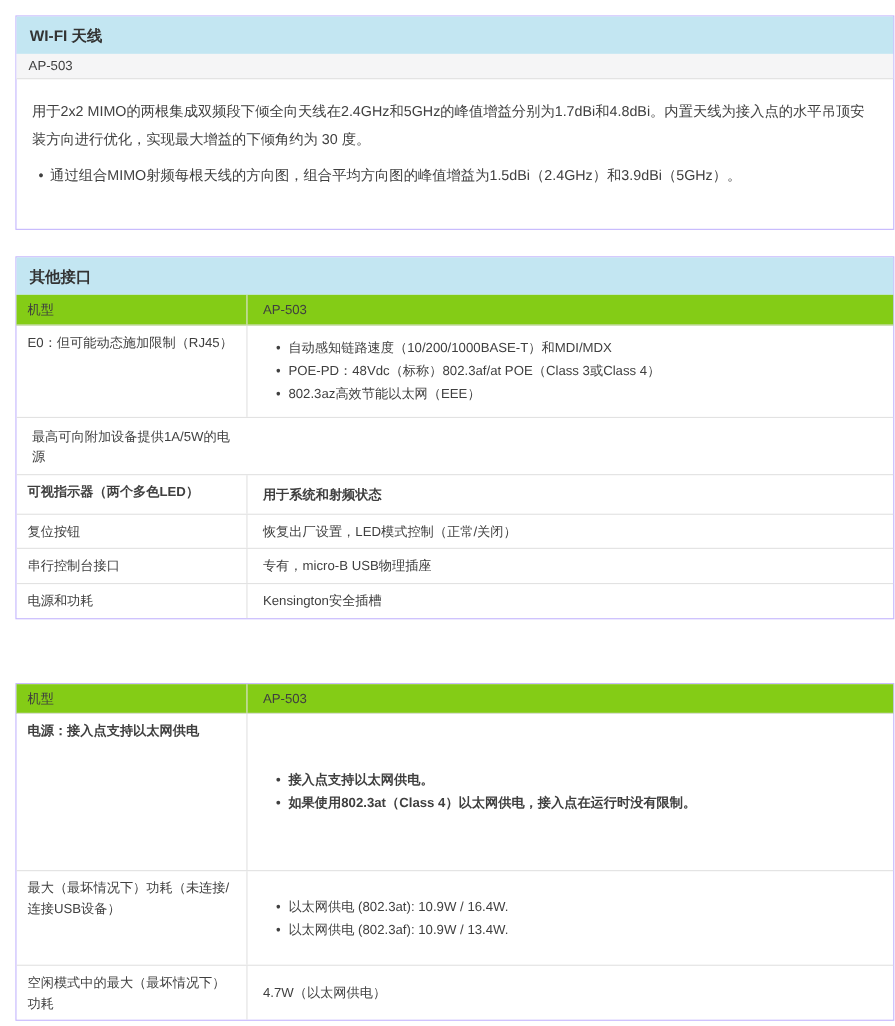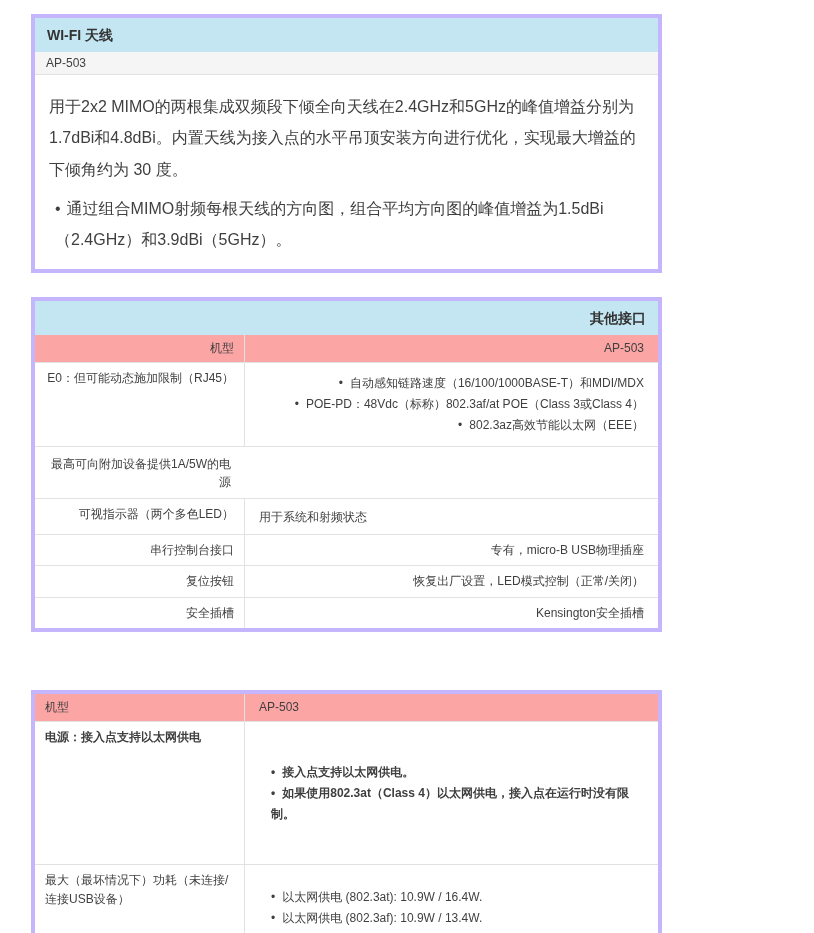--- a/index.html
+++ b/index.html
@@ -5,27 +5,27 @@
   * { box-sizing: border-box; margin: 0; padding: 0; }
   html, body {
     width: 814px;
     background: #ffffff;
     font-family: "Liberation Sans", "DejaVu Sans", sans-serif;
     color: #3f3f3f;
   }
   body { min-height: 933px; }
 
   .section {
-    margin-left: 31px;
-    width: 631px;
-    border: 4px solid #c4b5fd;
+    margin-left: 14px;
+    width: 799px;
+    border: 1px solid #c4b5fd;
     background: #ffffff;
   }
   .section-1 { margin-top: 14px; }
-  .section-2 { margin-top: 24px; text-align: right; }
+  .section-2 { margin-top: 24px; }
   .section-3 { margin-top: 58px; }
 
   .section-header {
     background: #c3e6f2;
     padding: 9px 12px 8px 12px;
     font-size: 14px;
     font-weight: bold;
     color: #333333;
     line-height: 1.2;
   }
@@ -34,21 +34,21 @@
     background: #f5f5f6;
     border-bottom: 1px solid #e2e2e2;
     padding: 4px 11px;
     font-size: 12px;
     line-height: 1.2;
   }
 
   .content-area {
     padding: 16px 14px 14px 14px;
     min-height: 136px;
-    font-size: 16px;
+    font-size: 13px;
     line-height: 1.95;
   }
   .content-area p { margin-bottom: 8px; }
   .content-area ul { list-style: none; padding-left: 6px; }
   .content-area li::before { content: "\2022"; margin-right: 6px; }
 
   
   .trow {
     display: grid;
     grid-template-columns: 210px 1fr;
@@ -61,34 +61,34 @@
     border-right: 1px solid #e2e2e2;
     line-height: 1.55;
   }
   .tcell-value {
     padding: 6px 14px;
     line-height: 1.55;
     display: flex;
     flex-direction: column;
     justify-content: center;
   }
-  .trow.model-row { background: #fca5a5; }
+  .trow.model-row { background: #84cc16; }
   .trow.model-row .tcell-label,
   .trow.model-row .tcell-value { padding-top: 4px; padding-bottom: 4px; }
 
   .tcell-value ul {
     list-style: none;
     padding-left: 12px;
     margin: 4px 0;
   }
   .tcell-value li { line-height: 1.75; }
   .tcell-value li::before { content: "\2022"; margin-right: 7px; }
 
   .row-h34 { min-height: 34px; }
-  .row-h36 { min-height: 36px; }
+  .row-h36 { min-height: 36px; font-weight: bold; }
   .row-h26 { min-height: 26px; }
   .row-h142 { min-height: 143px; font-weight: bold; }
   .row-h86 { min-height: 86px; }
   .row-h38 { min-height: 38px; }
 </style>
 </head>
 <body>
 
 <div class="section section-1">
   <div class="section-header">WI-FI 天线</div>
@@ -106,56 +106,56 @@
 
   <div class="trow model-row">
     <div class="tcell-label">机型</div>
     <div class="tcell-value">AP-503</div>
   </div>
 
   <div class="trow">
     <div class="tcell-label">E0：但可能动态施加限制（RJ45）</div>
     <div class="tcell-value">
       <ul>
-        <li>自动感知链路速度（16/100/1000BASE-T）和MDI/MDX</li>
+        <li>自动感知链路速度（10/200/1000BASE-T）和MDI/MDX</li>
         <li>POE-PD：48Vdc（标称）802.3af/at POE（Class 3或Class 4）</li>
         <li>802.3az高效节能以太网（EEE）</li>
       </ul>
     </div>
   </div>
 
   <div class="trow row-h34">
     <div class="tcell-value">
       <span style="align-self:flex-start; margin-top:2px;">最高可向附加设备提供1A/5W的电源</span>
     </div>
   </div>
 
   <div class="trow row-h36">
     <div class="tcell-label">可视指示器（两个多色LED）</div>
     <div class="tcell-value">
       <span style="align-self:flex-start; margin-top:2px;">用于系统和射频状态</span>
     </div>
   </div>
 
   <div class="trow row-h26">
+    <div class="tcell-label">复位按钮</div>
+    <div class="tcell-value">
+      <span>恢复出厂设置，LED模式控制（正常/关闭）</span>
+    </div>
+  </div>
+
+  <div class="trow row-h26">
     <div class="tcell-label">串行控制台接口</div>
     <div class="tcell-value">
       <span>专有，micro-B USB物理插座</span>
     </div>
   </div>
 
   <div class="trow row-h26">
-    <div class="tcell-label">复位按钮</div>
-    <div class="tcell-value">
-      <span>恢复出厂设置，LED模式控制（正常/关闭）</span>
-    </div>
-  </div>
-
-  <div class="trow row-h26">
-    <div class="tcell-label">安全插槽</div>
+    <div class="tcell-label">电源和功耗</div>
     <div class="tcell-value">
       <span>Kensington安全插槽</span>
     </div>
   </div>
 </div>
 
 <div class="section section-3">
 
   <div class="trow model-row">
     <div class="tcell-label">机型</div>

